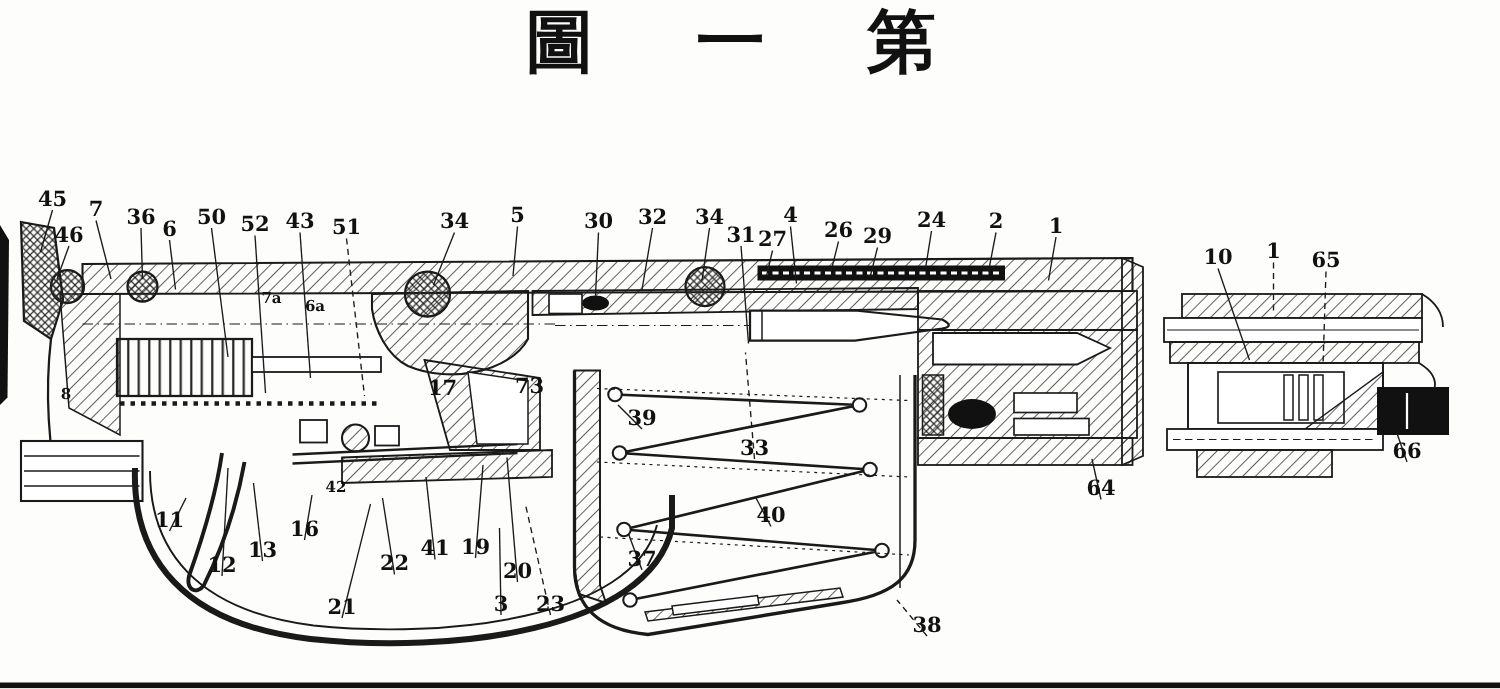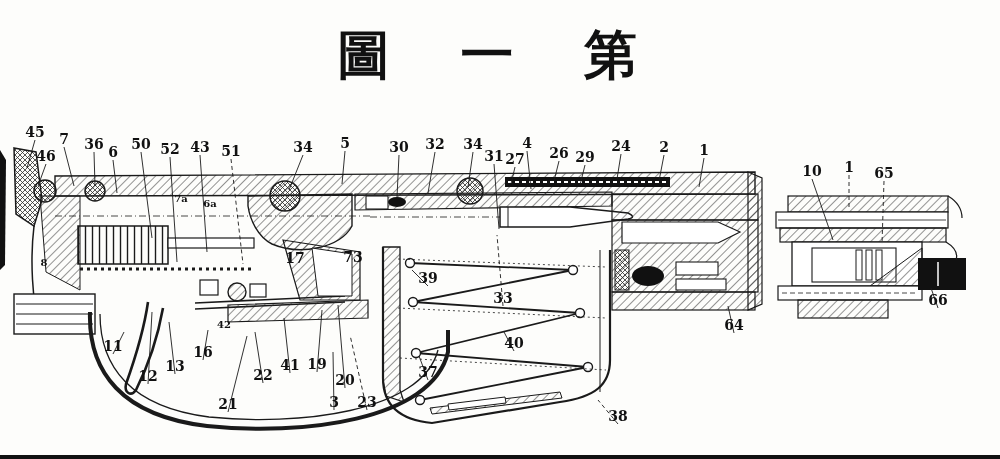--- a/index.html
+++ b/index.html
@@ -1,20 +1,20 @@
 <!DOCTYPE html>
 <html><head>
 <meta charset="utf-8">
 <style>
   html,body{margin:0;padding:0;background:#e8e8e4;}
   .stage{position:relative;width:1000px;height:459px;background:#fdfdfb;overflow:hidden;
          font-family:"DejaVu Serif",serif;}
   .fig-title{position:absolute;top:2px;left:50%;transform:translateX(-50%);
-             font-family:"DejaVu Sans",sans-serif;font-weight:bold;font-size:53px;
-             letter-spacing:26px;color:#111;white-space:nowrap;line-height:1.1;margin-top:24px;}
+             font-family:"DejaVu Sans",sans-serif;font-weight:bold;font-size:46px;
+             letter-spacing:26px;color:#111;white-space:nowrap;line-height:1.1;}
   svg{position:absolute;top:0;left:0;}
   .lbl{font-family:"DejaVu Serif",serif;font-weight:bold;font-size:14px;fill:#111;
        text-anchor:middle;}
   .lbl.small{font-size:10px;}
   .ink{stroke:#1a1a1a;fill:none;}
 </style>
 </head>
 <body>
 
 <div class="stage">

